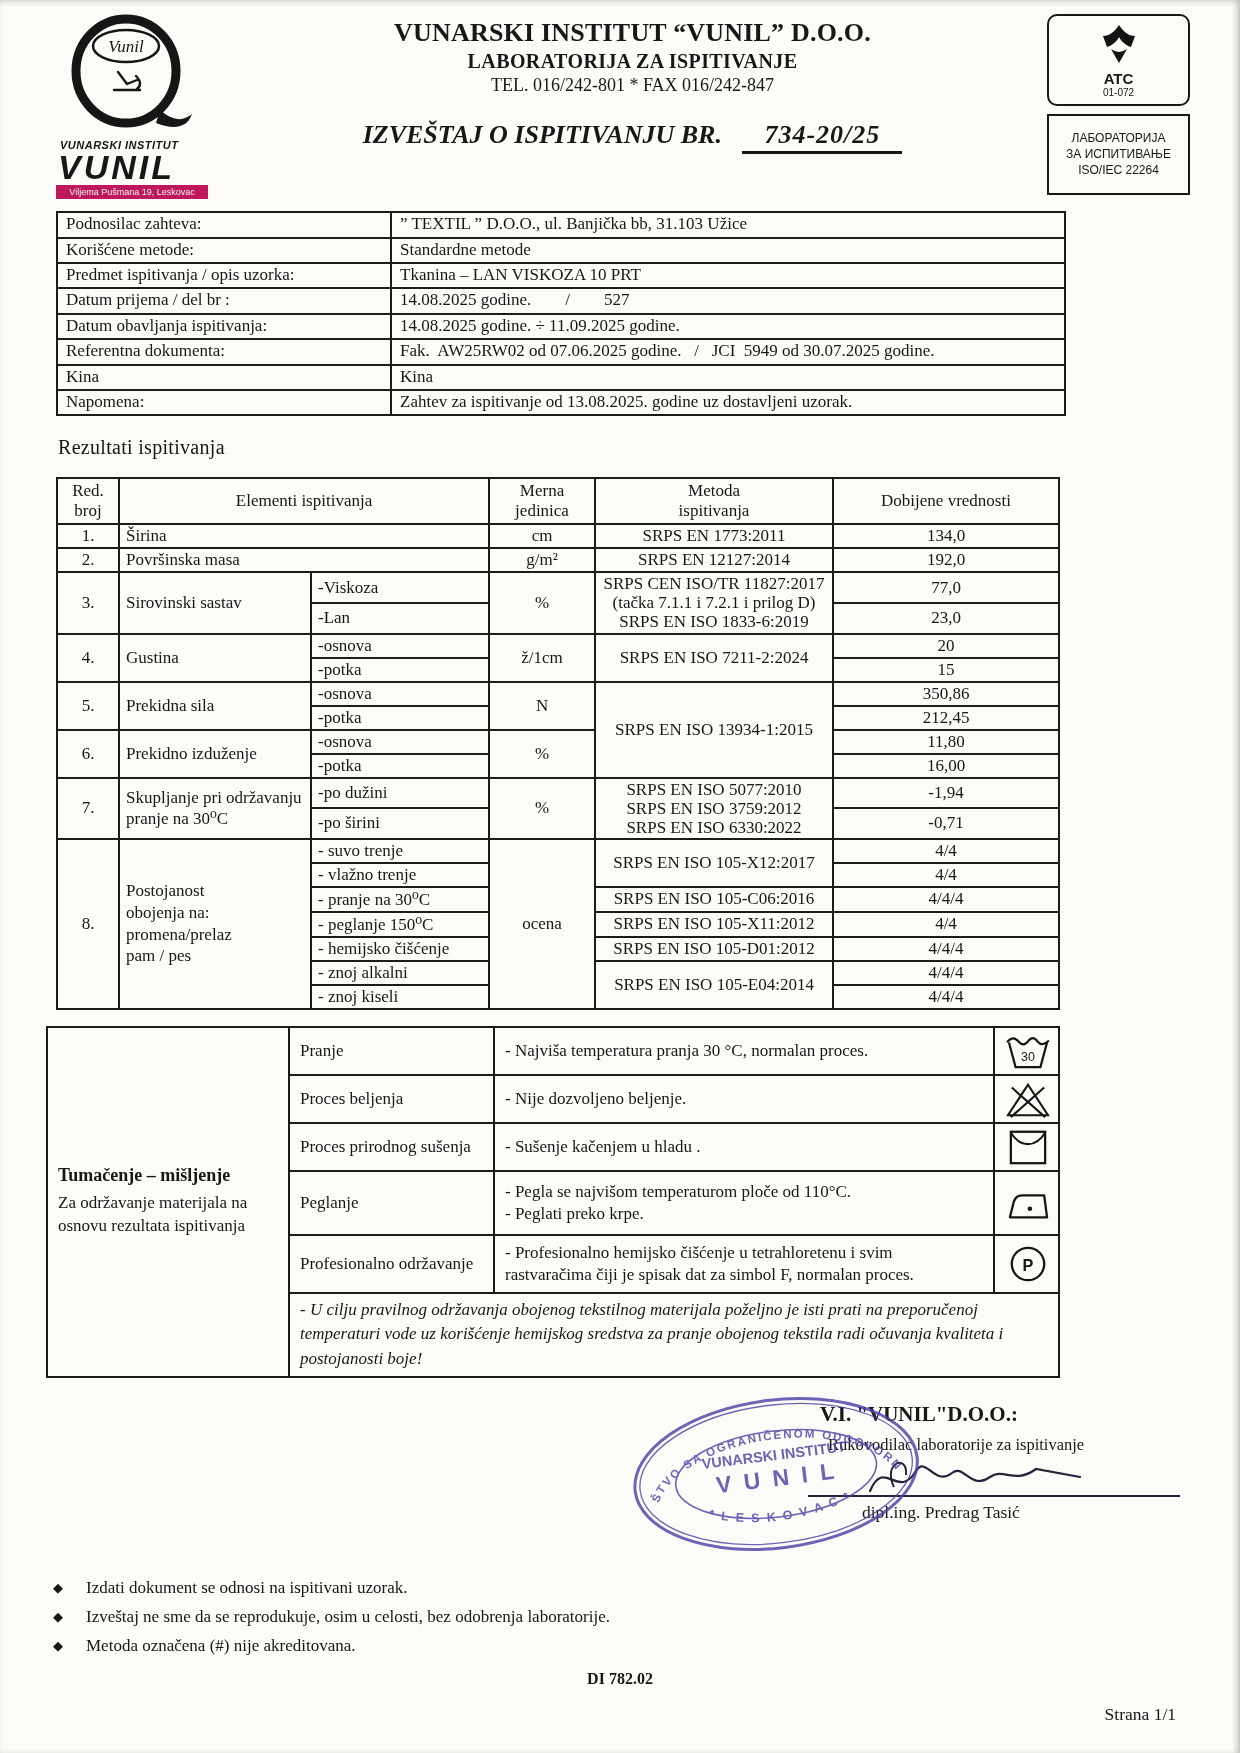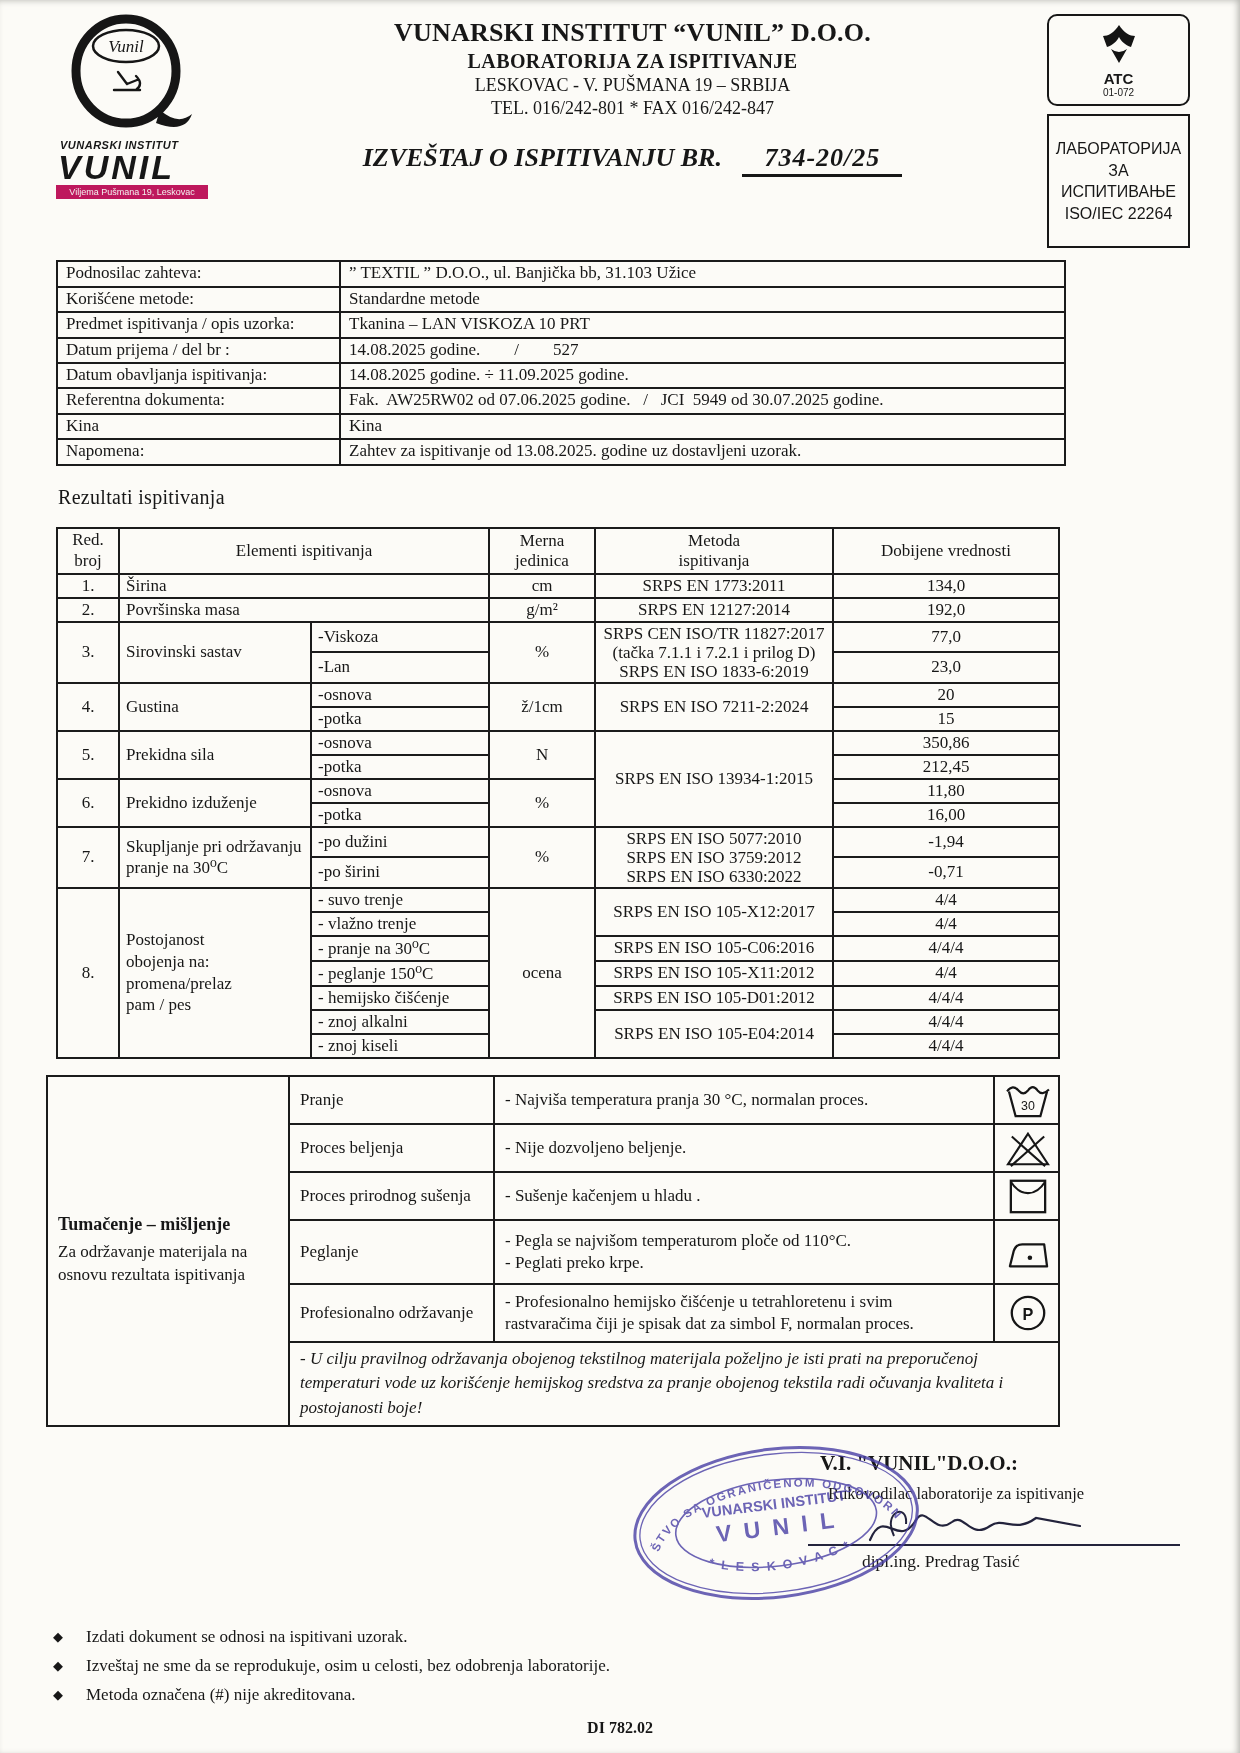--- a/index.html
+++ b/index.html
@@ -20,27 +20,27 @@
   .hdr-center{flex:1;text-align:center;padding-top:4px}
   .inst{font-size:26px;font-weight:bold;letter-spacing:.2px}
   .lab{font-size:20px;font-weight:bold;margin-top:2px;letter-spacing:.4px}
   .addr,.tel{font-size:18px;margin-top:2px}
   .title-row{margin-top:24px;font-size:26px;font-weight:bold;font-style:italic;white-space:nowrap}
   .title-num{display:inline-block;border-bottom:3px solid #171717;padding:0 22px 1px;margin-left:14px;letter-spacing:1px}
   .cert-box{flex:0 0 auto;width:143px;margin-left:8px}
   .cert-top{border:2px solid #171717;border-radius:10px;text-align:center;padding:8px 4px 6px;background:#fcfbf7}
   .cert-name{font-family:"Liberation Sans",sans-serif;font-weight:bold;font-size:15px;margin-top:2px}
   .cert-number{font-family:"Liberation Sans",sans-serif;font-size:10px}
-  .cert-bottom{border:2px solid #171717;margin-top:8px;text-align:center;font-size:16px;line-height:1.35;
-               padding:22px 2px;font-family:"Liberation Sans",sans-serif}
+  .cert-bottom{border:2px solid #171717;margin-top:8px;text-align:center;font-size:12px;line-height:1.35;
+               padding:14px 2px;font-family:"Liberation Sans",sans-serif}
 
   
   table.info{border-collapse:collapse;margin:12px 0 0 56px;width:1010px;table-layout:fixed}
   table.info td{border:2px solid #1b1b1b;font-size:17px;line-height:1.2;padding:1px 8px 2px;vertical-align:top}
-  td.i-label{width:283px}
+  td.i-label{width:334px}
   td.i-value{white-space:pre-wrap}
 
   .section-title{margin:20px 0 0 58px;font-size:20px;letter-spacing:.3px}
 
   
   table.results{border-collapse:collapse;margin:18px 0 0 56px;width:1002px;table-layout:fixed}
   table.results th,table.results td{border:2px solid #1b1b1b;font-size:17px;padding:1px 6px;vertical-align:middle}
   table.results th{font-weight:normal;text-align:center;height:46px}
   th.th-num{text-align:left;vertical-align:top;padding-top:2px;font-size:16px;line-height:1.2}
   .th-method-inner{max-width:124px;margin:0 auto}
@@ -95,21 +95,20 @@
         <path d="M62 58 l9 12 M71 70 l10 -4 M58 76 h26 M80 62 q8 8 0 14" fill="none" stroke="#161616" stroke-width="2.4" stroke-linecap="round"></path>
       </svg>
       <div class="logo-toplabel">VUNARSKI INSTITUT</div>
       <div class="logo-brand">VUNIL</div>
       <div class="logo-sub">Viljema Pušmana 19, Leskovac</div>
     </div>
 
     <div class="hdr-center">
       <div class="inst">VUNARSKI INSTITUT “VUNIL” D.O.O.</div>
       <div class="lab">LABORATORIJA ZA ISPITIVANJE</div>
-      <div class="addr">LESKOVAC - V. PUŠMANA 19 – SRBIJA</div>
       <div class="tel">TEL. 016/242-801 * FAX  016/242-847</div>
       <div class="title-row">
         <span>IZVEŠTAJ O ISPITIVANJU BR.</span>
         <span class="title-num">734-20/25</span>
       </div>
     </div>
 
     <div class="cert-box">
       <div class="cert-top">
         <svg width="40" height="40" viewBox="0 0 40 40">

